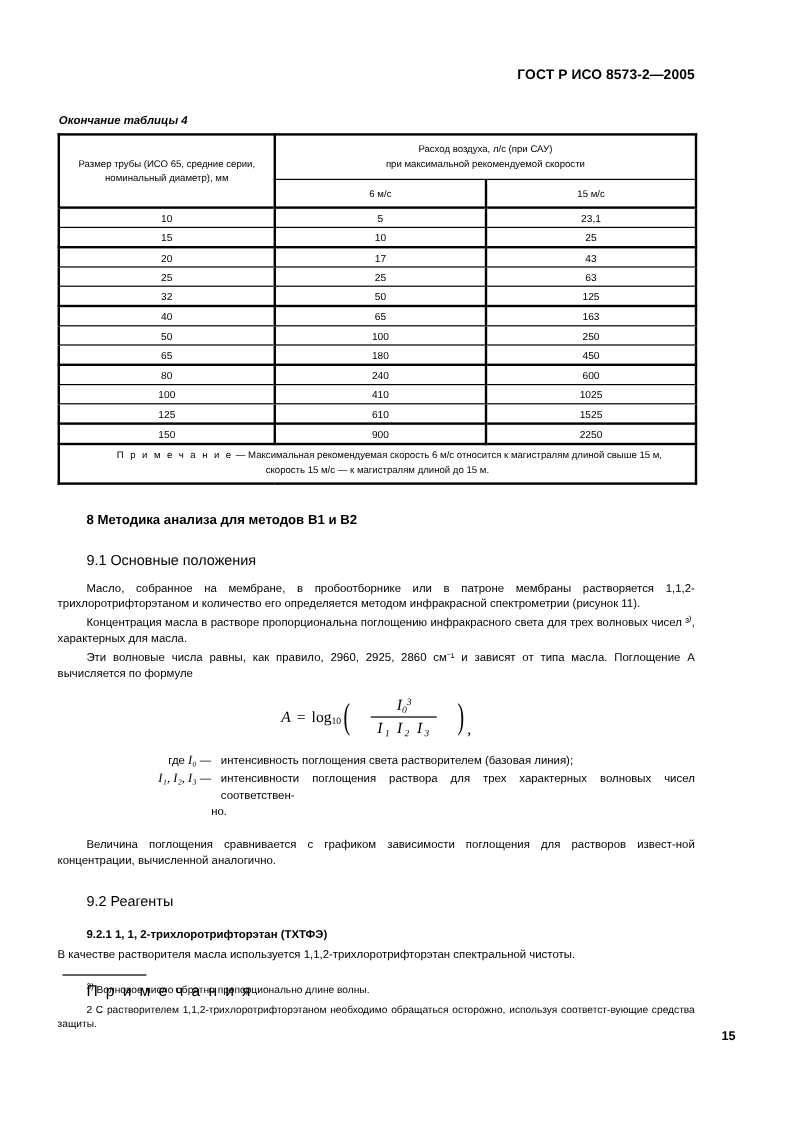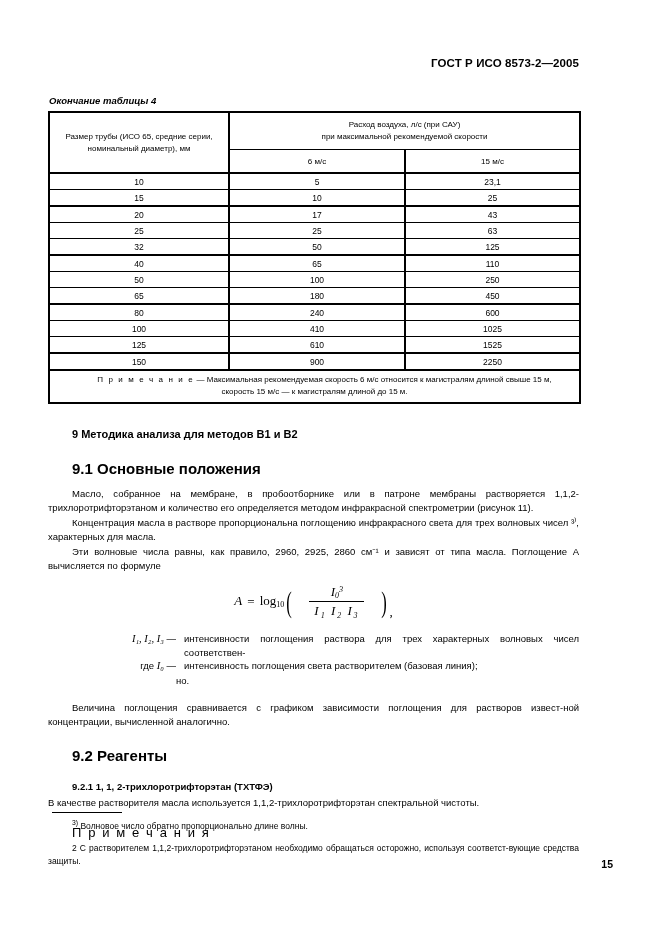--- a/index.html
+++ b/index.html
@@ -110,22 +110,22 @@
   .sp { letter-spacing: 1.6px; }
 
   
   h2.sec {
     font-size: 11px;
     font-weight: bold;
     margin: 24px 0 0 24px;
     line-height: 1.2;
   }
   h3.subsec {
-    font-size: 15px;
-    font-weight: bold;
+    font-size: 12px;
+    font-weight: normal;
     margin: 19px 0 0 24px;
     line-height: 1.2;
   }
   h4.subsubsec {
     font-size: 9.5px;
     font-weight: bold;
     margin: 16px 0 0 24px;
     line-height: 1.2;
   }
   p.para {
@@ -318,21 +318,21 @@
           <td class="c3">63</td>
         </tr>
         <tr class="thick-bottom">
           <td class="c1">32</td>
           <td class="c2">50</td>
           <td class="c3">125</td>
         </tr>
         <tr>
           <td class="c1">40</td>
           <td class="c2">65</td>
-          <td class="c3">110</td>
+          <td class="c3">163</td>
         </tr>
         <tr>
           <td class="c1">50</td>
           <td class="c2">100</td>
           <td class="c3">250</td>
         </tr>
         <tr class="thick-bottom">
           <td class="c1">65</td>
           <td class="c2">180</td>
           <td class="c3">450</td>
@@ -360,52 +360,52 @@
         <tr>
           <td class="note-cell" colspan="3">
             <span class="note-ind"></span><span class="sp">П р и м е ч а н и е</span>
             <span>— Максимальная рекомендуемая скорость 6 м/с относится к магистралям длиной свыше 15 м,</span><br>
             <span>скорость 15 м/с — к магистралям длиной до 15 м.</span>
           </td>
         </tr>
       </tbody>
     </table>
 
-    <h2 class="sec">9 Методика анализа для методов B1 и B2</h2>
+    <h2 class="sec">8 Методика анализа для методов B1 и B2</h2>
 
     <h3 class="subsec">9.1 Основные положения</h3>
 
     <p class="para">Масло,   собранное   на   мембране, в пробоотборнике или в патроне мембраны растворяется 1,1,2-трихлоротрифторэтаном и количество его определяется методом инфракрасной спектрометрии (рисунок 11).</p>
     <p class="para tight">Концентрация масла в растворе пропорциональна поглощению инфракрасного света для трех волновых чисел ³⁾, характерных для масла.</p>
     <p class="para tight">Эти волновые числа равны, как правило, 2960, 2925, 2860 см⁻¹ и зависят от типа масла. Поглощение A вычисляется по формуле</p>
 
     <div class="formula-wrap">
       <span class="formula">
         <span class="it">A</span><span class="eq">=</span><span class="logpart">log</span><sub>10</sub><span class="paren">(</span><span class="frac">
             <span class="num"><span>I</span><sub>0</sub><sup>3</sup></span>
             <span class="den">I₁ I₂ I₃</span>
           </span><span class="paren">)</span><span class="comma-after">,</span>
       </span>
     </div>
 
     <div class="defs">
       <div class="defrow">
         <div class="lbl">
-          <i>I₁, I₂, I₃</i>
-          <span class="plain">—</span>
-        </div>
-        <div class="txt">интенсивности поглощения раствора для трех характерных волновых чисел соответствен-</div>
-      </div>
-      <div class="defrow">
-        <div class="lbl">
           <span class="plain">где</span>
           <i>I₀</i>
           <span class="plain">—</span>
         </div>
         <div class="txt">интенсивность поглощения света растворителем (базовая линия);</div>
+      </div>
+      <div class="defrow">
+        <div class="lbl">
+          <i>I₁, I₂, I₃</i>
+          <span class="plain">—</span>
+        </div>
+        <div class="txt">интенсивности поглощения раствора для трех характерных волновых чисел соответствен-</div>
       </div>
       <div class="defcont">но.</div>
     </div>
 
     <p class="para" style="margin-top:14px">Величина поглощения сравнивается с графиком зависимости поглощения для растворов извест-ной концентрации, вычисленной аналогично.</p>
 
     <h3 class="subsec">9.2 Реагенты</h3>
 
     <h4 class="subsubsec">9.2.1  1, 1, 2-трихлоротрифторэтан  (ТХТФЭ)</h4>
 

